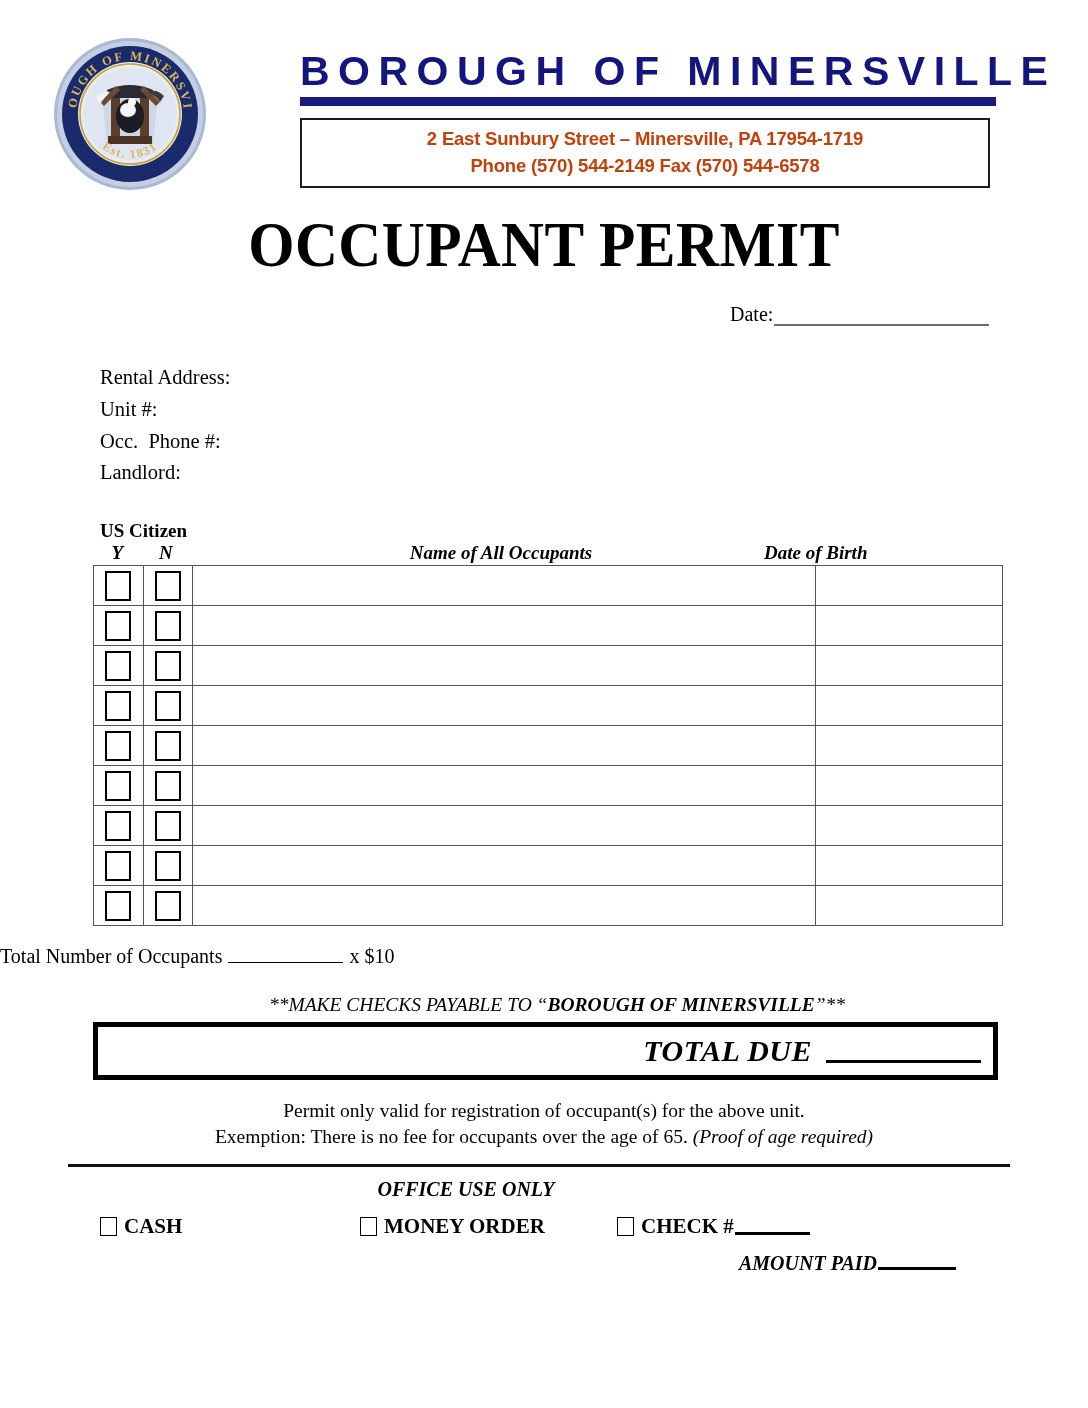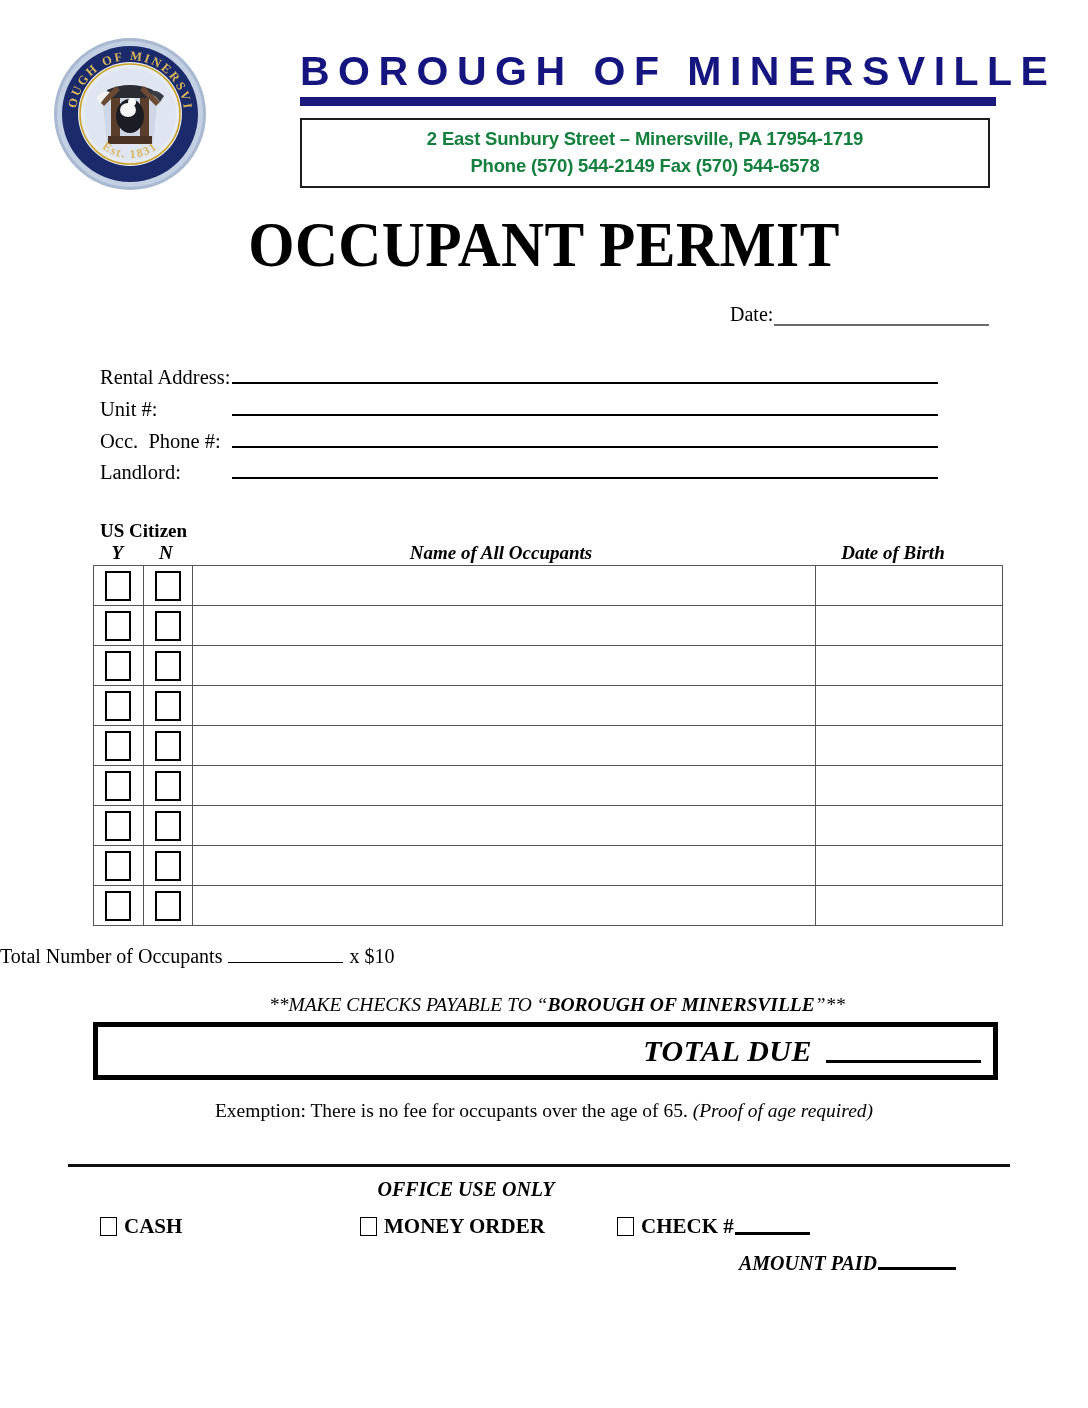--- a/index.html
+++ b/index.html
@@ -57,21 +57,21 @@
     box-sizing: border-box;
     display: flex;
     flex-direction: column;
     align-items: center;
     justify-content: center;
   }
   .addr-line {
     font-family: "Liberation Sans", sans-serif;
     font-weight: bold;
     font-size: 18.5px;
-    color: #15803d;
+    color: #c2410c;
     line-height: 1.45;
     letter-spacing: -0.2px;
     white-space: nowrap;
   }
 
   
   #doc-title {
     position: absolute;
     left: 0;
     top: 208px;
@@ -103,20 +103,21 @@
 
   
   .field-row {
     position: absolute;
     left: 100px;
     width: 838px;
     height: 30px;
     display: flex;
     align-items: baseline;
     font-size: 20.5px;
+    flex-direction: column;
   }
   .field-label {
     width: 132px;
     flex: none;
     white-space: pre;
   }
   .field-rule {
     flex: 1;
     border-bottom: 2px solid #000;
     height: 16px;
@@ -147,24 +148,23 @@
     left: 190px;
     top: 542px;
     width: 622px;
     text-align: center;
     font-size: 19px;
     font-weight: bold;
     font-style: italic;
   }
   #dob-col-label {
     position: absolute;
-    left: 800px;
+    left: 764px;
     top: 542px;
     width: 186px;
-    text-align: center;
     font-size: 19px;
     font-weight: bold;
     font-style: italic;
   }
 
   #occupant-table {
     position: absolute;
     left: 93px;
     top: 565px;
     width: 905px;
@@ -475,20 +475,21 @@
 <div id="checks-payable">
   <span>**MAKE CHECKS PAYABLE TO “</span><b>BOROUGH OF MINERSVILLE</b><span>”**</span>
 </div>
 
 <div id="total-due-box">
   <span class="label">TOTAL DUE</span>
   <span class="rule"></span>
 </div>
 
 <div id="notes">
+  <div>Permit only valid for registration of occupant(s) for the above unit.</div>
   <div><span>Exemption: There is no fee for occupants over the age of 65. </span><i>(Proof of age required)</i></div>
 </div>
 
 <div id="office-divider"></div>
 <div id="office-title">OFFICE USE ONLY</div>
 
 <div class="pay-option" id="opt-cash">
   <span class="sm-checkbox"></span>
   <span>CASH</span>
 </div>

